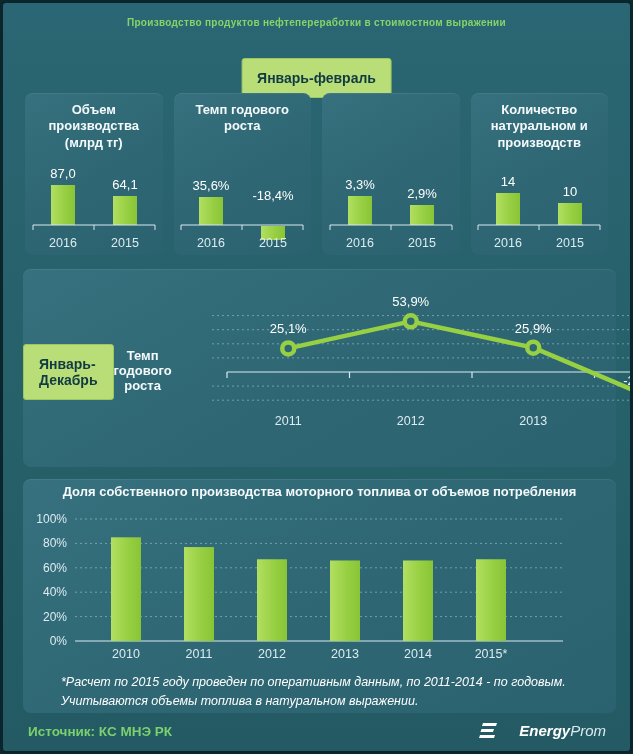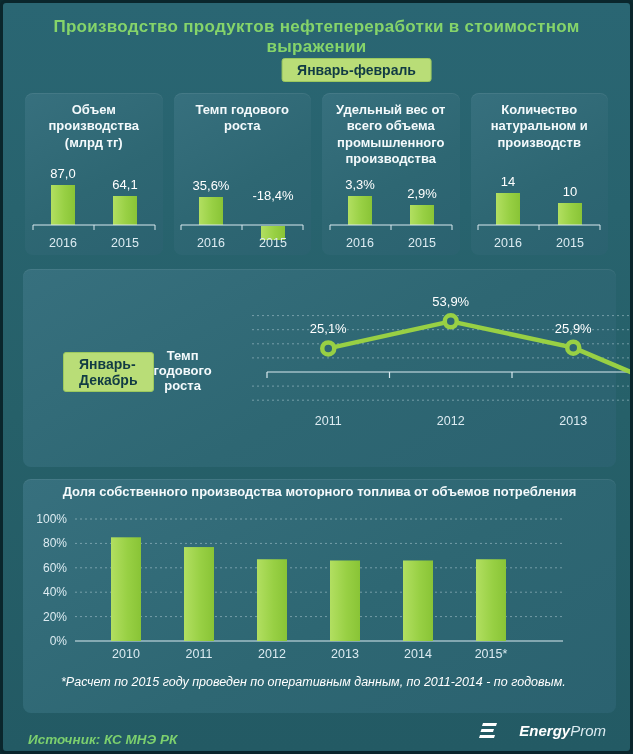--- a/index.html
+++ b/index.html
@@ -3,43 +3,43 @@
 <meta charset="utf-8">
 <style>
   html,body{margin:0;padding:0;background:#0b2a30;}
   .page{
     position:relative;width:633px;height:754px;box-sizing:border-box;
     background:linear-gradient(180deg,#2a6673 0%,#266069 55%,#235a64 100%);
     border:3px solid #0a262c;border-radius:6px;overflow:hidden;
     font-family:"Liberation Sans",sans-serif;color:#f2f8fa;
   }
   .main-title{position:absolute;top:14px;left:0;right:0;text-align:center;
-    font-size:17px;font-weight:bold;color:#85d46a;letter-spacing:.3px;}
+    font-size:10px;font-weight:bold;color:#85d46a;letter-spacing:.3px;}
   .badge{display:inline-block;background:#b9dd77;color:#113b44;font-size:14px;
-    font-weight:bold;padding:3px 15px;border-radius:3px;border:1px solid #9cc95e;margin-left:40px;}
+    font-weight:bold;padding:11px 15px;border-radius:3px;border:1px solid #9cc95e;}
   .badge1{position:absolute;top:55px;left:50%;transform:translateX(-50%);}
   .kpi-row{position:absolute;top:90px;left:22px;right:22px;height:162px;display:flex;gap:11px;}
   .card,.panel{
     background:linear-gradient(150deg,#37707e 0%,#2e6773 55%,#2b6270 100%);
     border-radius:8px;box-shadow:inset 0 1px 0 rgba(255,255,255,.07);
   }
   .card{flex:1;display:flex;flex-direction:column;align-items:center;}
   .card-title{font-size:13px;font-weight:600;text-align:center;color:#f4fafc;
     padding:9px 7px 0 7px;line-height:1.25;}
   .mini-chart{margin-top:auto;}
   .panel{position:absolute;left:20px;width:593px;}
   .line-panel{top:266px;height:198px;display:flex;flex-direction:row;align-items:center;}
   .line-panel .badge{margin-top:8px;}
   .panel-subtitle{font-size:13px;font-weight:600;color:#f4fafc;text-align:center;margin-top:5px;}
   .bar-panel{top:476px;height:234px;}
   .bar-panel .panel-subtitle{}
   .footnote{position:absolute;left:38px;top:194px;font-size:12.5px;font-style:italic;
     color:#ffffff;line-height:1.5;}
   .footer{position:absolute;left:0;right:0;bottom:0;height:40px;}
-  .source{position:absolute;left:25px;bottom:4px;font-size:13.5px;font-style:italic;
+  .source{position:absolute;left:25px;bottom:12px;font-size:13.5px;
     font-weight:bold;color:#7cd06e;}
   .logo{position:absolute;right:24px;bottom:12px;display:flex;align-items:center;gap:22px;justify-content:flex-end;}
   .logo-text{font-size:15px;font-style:italic;color:#ffffff;}
   .logo-bold{font-weight:bold;}
   .logo-light{font-weight:normal;color:#dcebf1;}
   svg text{font-family:"Liberation Sans",sans-serif;}
 </style>
 </head>
 <body>
 
@@ -82,21 +82,20 @@
             <rect x="24" y="30" width="24" height="28" fill="url(#kg1)"></rect>
             <text x="36" y="23" text-anchor="middle" font-size="13" fill="#ffffff">35,6%</text>
             <text x="36" y="80" text-anchor="middle" font-size="12.5" fill="#dcebf1">2016</text>
             <rect x="86" y="59" width="24" height="14" fill="url(#kg1)"></rect>
             <text x="98" y="33" text-anchor="middle" font-size="13" fill="#ffffff">-18,4%</text>
             <text x="98" y="80" text-anchor="middle" font-size="12.5" fill="#dcebf1">2015</text>
             <path d="M6 58 H128 M6 58 v5 M67 58 v5 M128 58 v5" stroke="#d9e9ef" stroke-width="1" fill="none"></path>
           </svg></div>
     </div>
     <div class="card">
-      <div class="card-title">Удельный вес от всего объема промышленного производства</div>
       <div class="mini-chart"><svg width="134" height="84" viewBox="0 0 134 84">
             <defs>
               <linearGradient id="kg2" x1="0" y1="0" x2="1" y2="0">
                 <stop offset="0%" stop-color="#b2df61"></stop>
                 <stop offset="55%" stop-color="#98d044"></stop>
                 <stop offset="100%" stop-color="#89c436"></stop>
               </linearGradient>
             </defs>
             <rect x="24" y="29" width="24" height="29" fill="url(#kg2)"></rect>
             <text x="36" y="22" text-anchor="middle" font-size="13" fill="#ffffff">3,3%</text>
@@ -185,20 +184,21 @@
           <text x="249" y="159" text-anchor="middle" font-size="12.5" fill="#dcebf1">2012</text>
           <rect x="307" y="61.480000000000004" width="30" height="80.52" fill="url(#bg5)"></rect>
           <text x="322" y="159" text-anchor="middle" font-size="12.5" fill="#dcebf1">2013</text>
           <rect x="380" y="61.480000000000004" width="30" height="80.52" fill="url(#bg5)"></rect>
           <text x="395" y="159" text-anchor="middle" font-size="12.5" fill="#dcebf1">2014</text>
           <rect x="453" y="60.260000000000005" width="30" height="81.74" fill="url(#bg5)"></rect>
           <text x="468" y="159" text-anchor="middle" font-size="12.5" fill="#dcebf1">2015*</text>
         </svg></div>
     <div class="footnote">
       <div>*Расчет по 2015 году проведен по оперативным данным,  по 2011-2014 - по годовым.</div>
+      <div>Учитываются объемы топлива в натуральном выражении.</div>
     </div>
   </div>
 
   <div class="footer">
     <div class="source">Источник: КС МНЭ РК</div>
     <div class="logo">
       <svg width="20" height="16" viewBox="0 0 20 16">
         <g fill="#ffffff">
           <polygon points="6,0 20,0 19,3 5,3"></polygon>
           <polygon points="4.5,6 17,6 16,9 3.5,9"></polygon>

